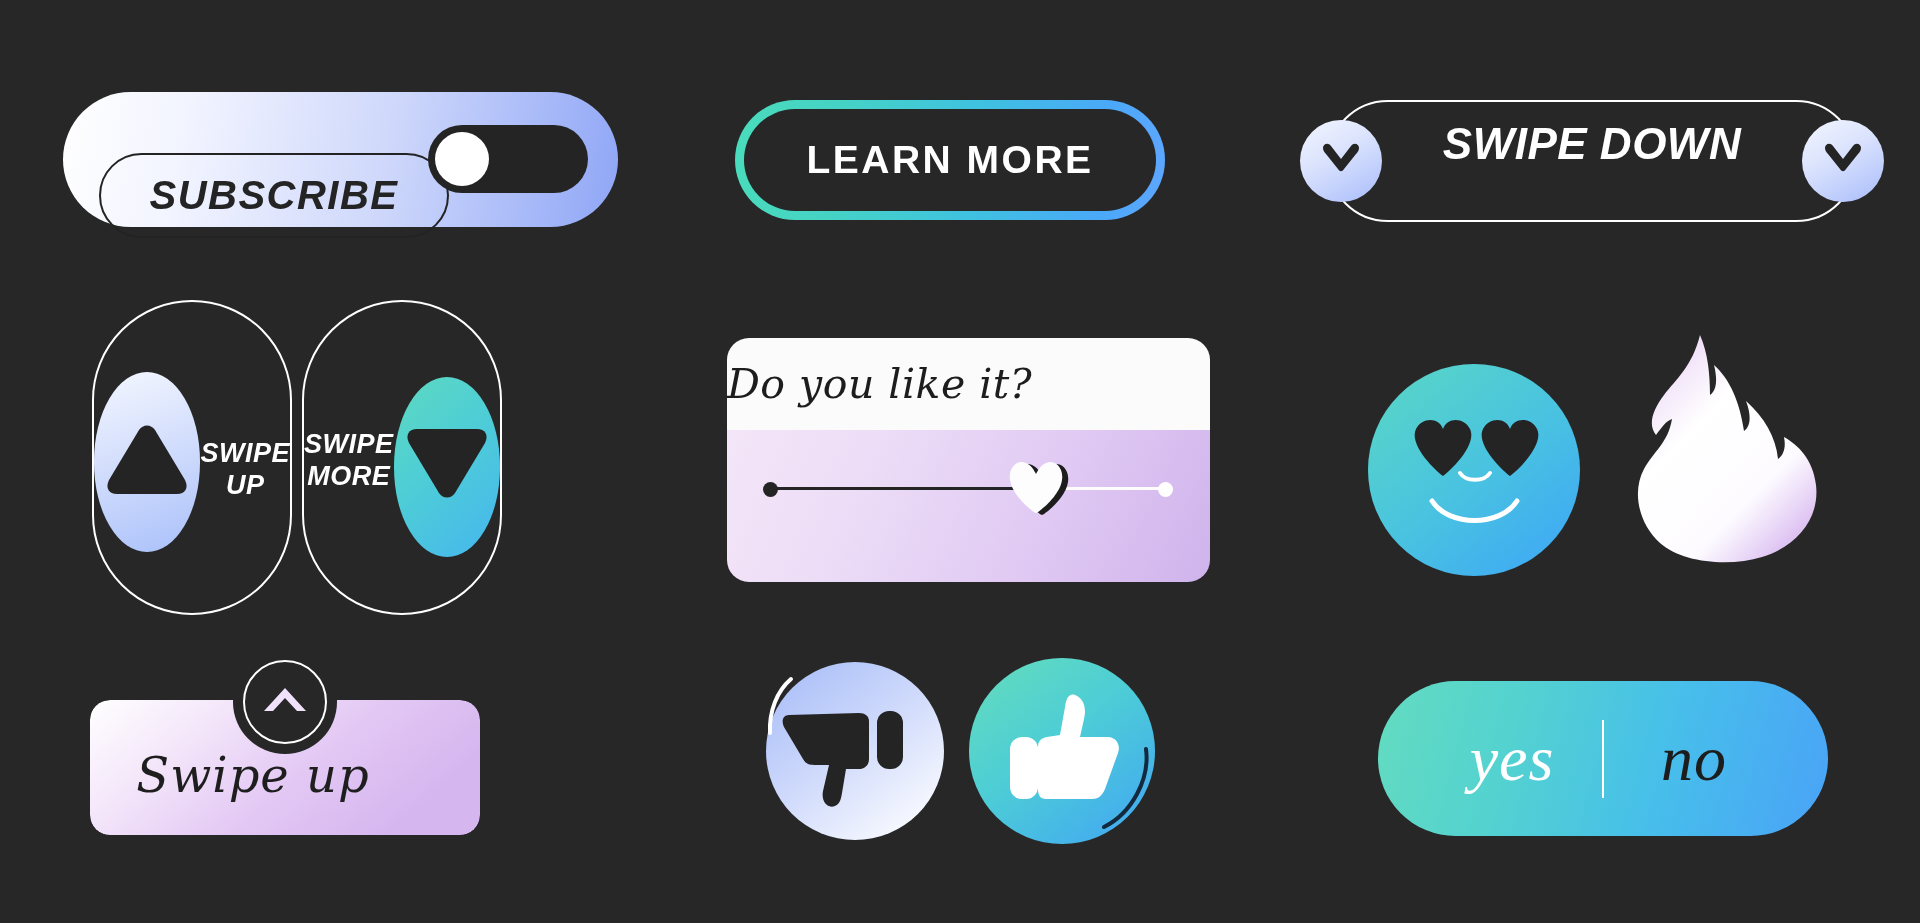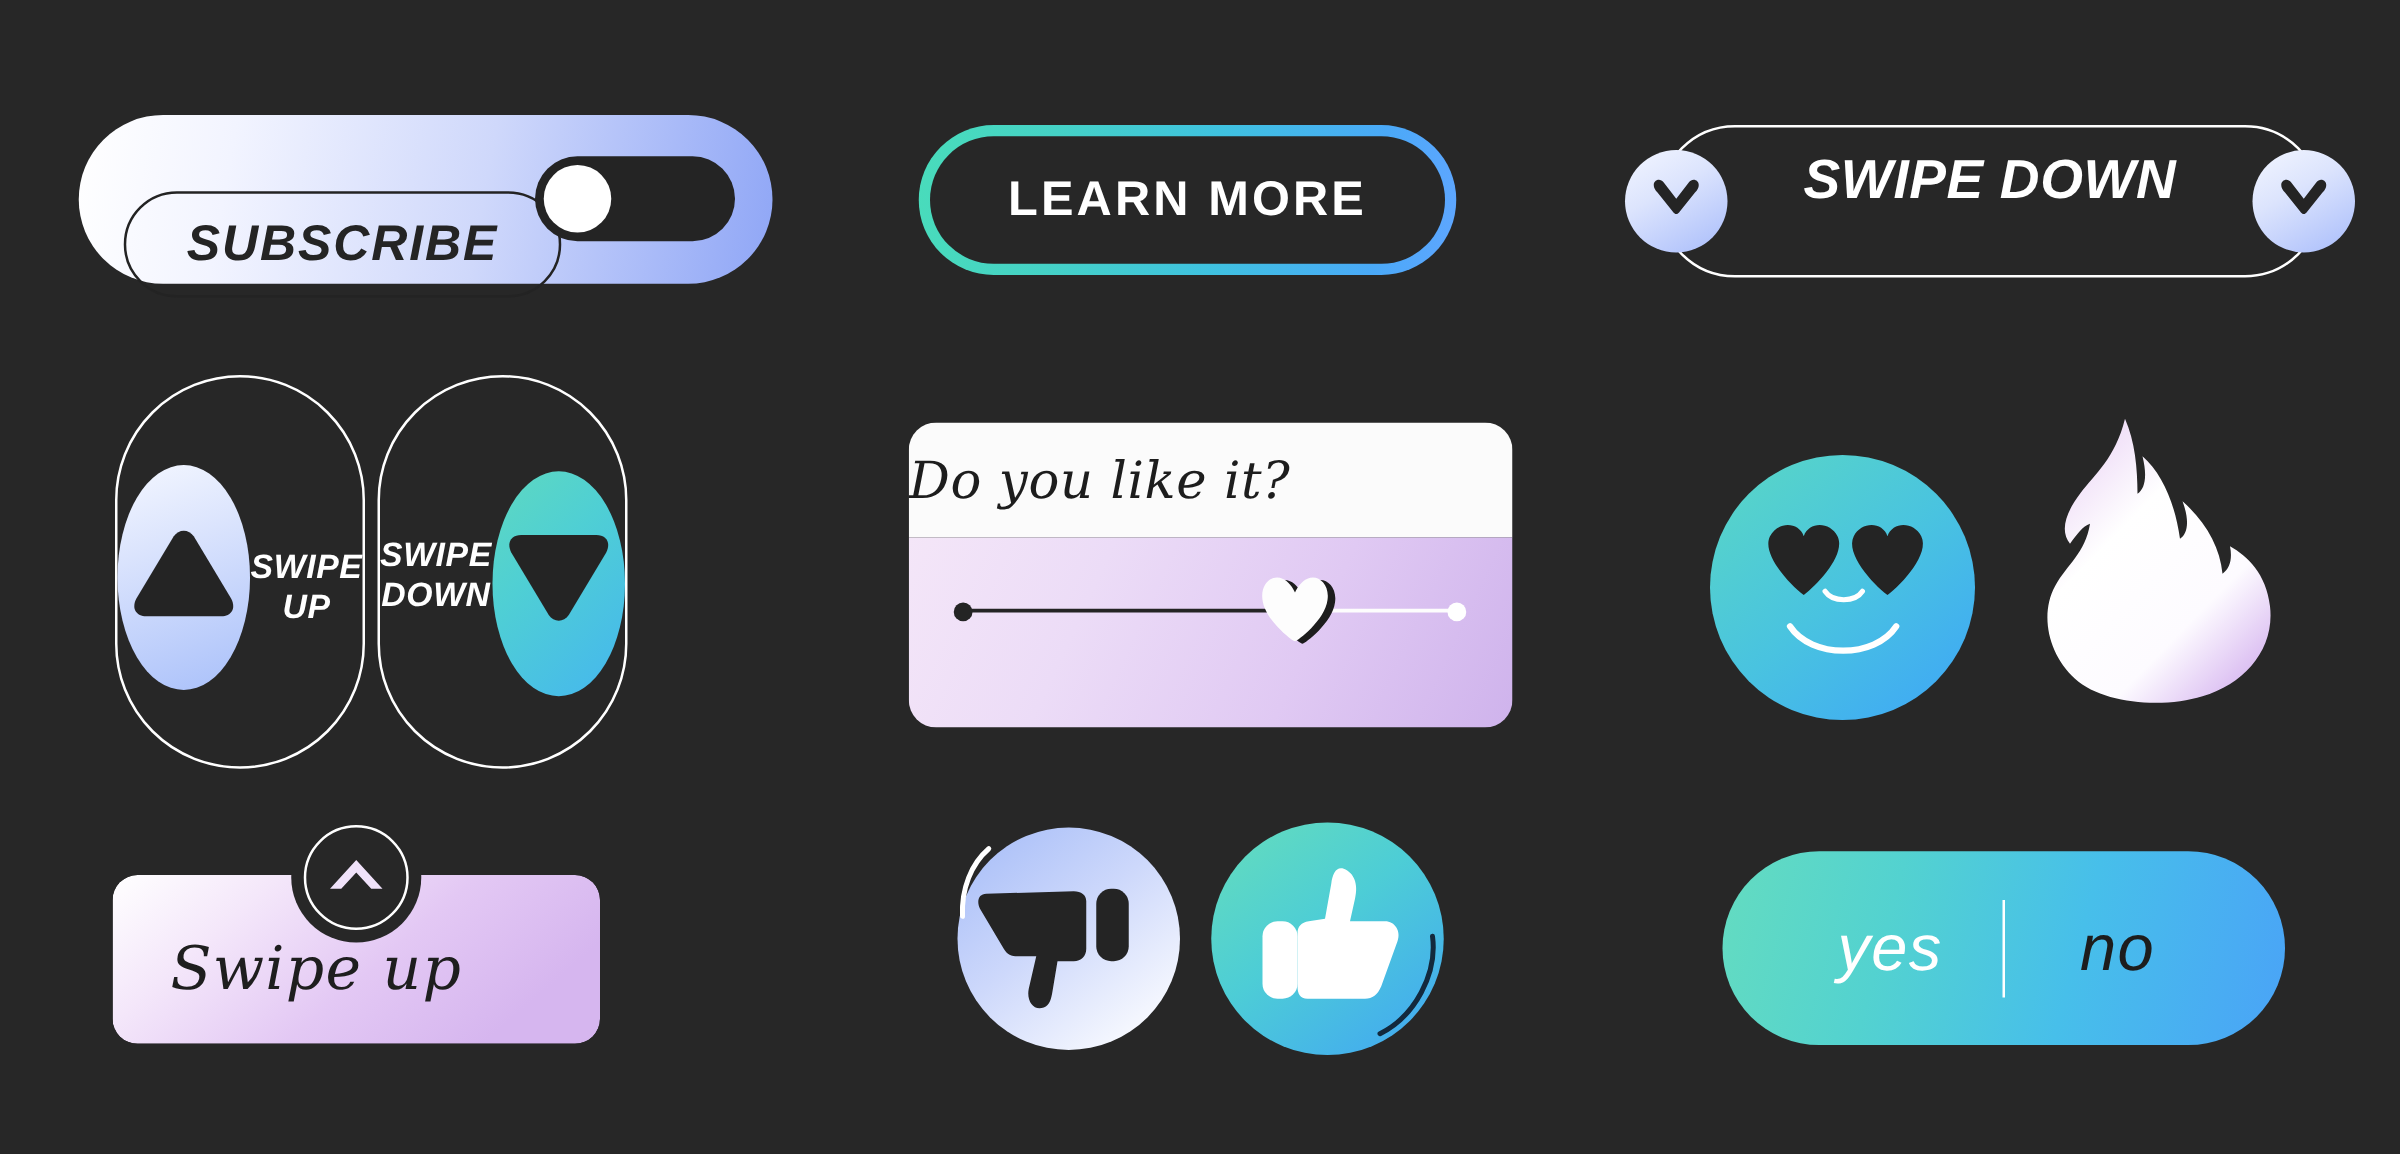--- a/index.html
+++ b/index.html
@@ -157,22 +157,22 @@
   #thumbs-down-button { left: 765px; top: 661px; width: 180px; height: 180px; }
   #thumbs-up-button { left: 968px; top: 657px; width: 188px; height: 188px; }
 
   
   #yes-no-toggle {
     left: 1378px; top: 681px; width: 450px; height: 155px; border-radius: 78px;
     background: linear-gradient(105deg,#64dcc0 0%,#53d2d0 30%,#47bfea 62%,#4aa3f7 100%);
     display: flex; align-items: center; justify-content: center;
   }
   .yn-word {
-    font-family: Liberation Sans, sans-serif; font-style: italic;
-    font-size: 52px; letter-spacing: 1px; width: 180px; text-align: center;
+    font-family: Liberation Serif, serif; font-style: italic;
+    font-size: 64px; letter-spacing: 1px; width: 180px; text-align: center;
   }
   #yes-no-yes { color: #ffffff; }
   #yes-no-no { color: #1d1d1d; }
   #yes-no-divider { width: 2px; height: 78px; background: #ffffff; }
 </style>
 </head>
 <body>
 
 <div class="stage">
 
@@ -220,21 +220,21 @@
     </div>
     <div class="cap-label" id="swipe-up-label">
       <div>SWIPE</div>
       <div>UP</div>
     </div>
   </div>
 
   <div class="abs capsule" id="swipe-down-capsule">
     <div class="cap-label" id="swipe-down-label">
       <div>SWIPE</div>
-      <div>DOWN</div>
+      <div>MORE</div>
     </div>
     <div class="cap-circle" id="swipe-down-circle">
       <span>
         <svg width="92" height="80" viewBox="0 0 92 80">
           <path d="M54 68 C50 74, 42 74, 38 68 L8 18 C4 10, 8 4, 16 4 L76 4 C84 4, 88 10, 84 18 Z" fill="#242424"></path>
         </svg>
       </span>
     </div>
   </div>
 

